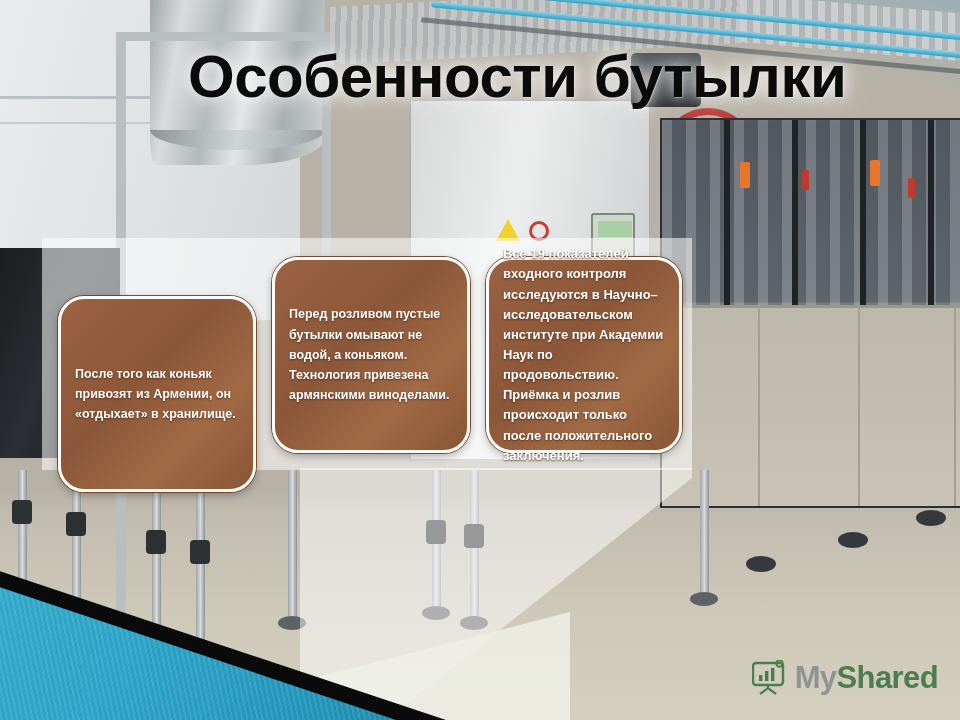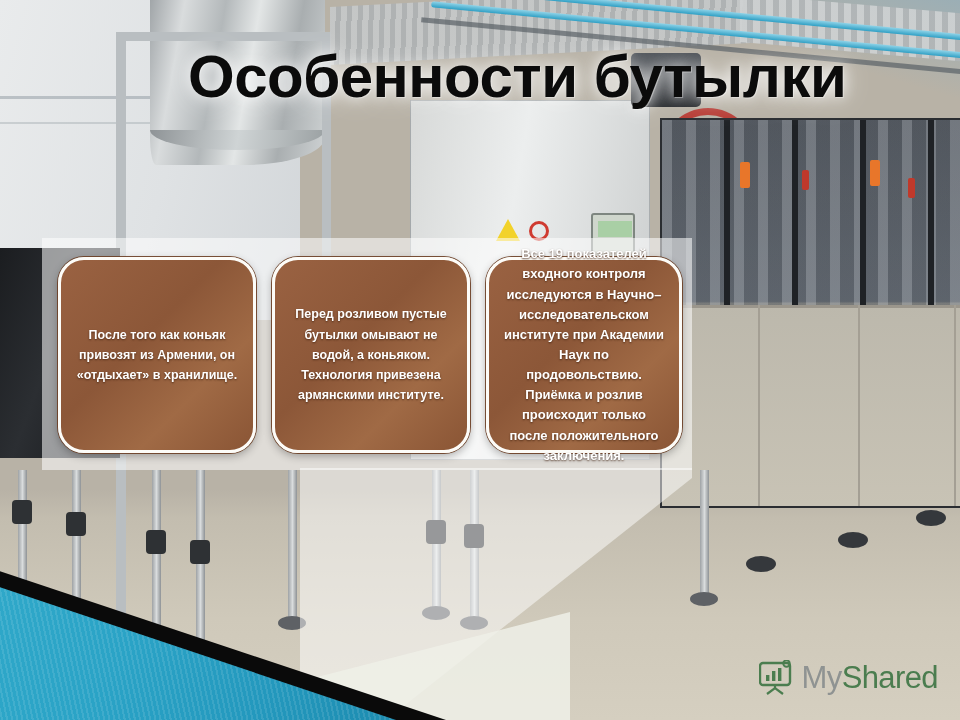--- a/index.html
+++ b/index.html
@@ -213,25 +213,25 @@
       0 3px 9px rgba(0,0,0,.30);
     display:flex;
     align-items:center;
     justify-content:center;
     padding:10px 14px;
   }
   .cbox .ctext {
     color:#ffffff;
     font-size:12.5px;
     line-height:1.62;
-    text-align:center;
+    text-align:left;
     font-weight:bold;
     text-shadow: 0 1px 2px rgba(60,30,12,.75);
   }
-  .cbox.b1 { left:0px;   width:198px; }
+  .cbox.b1 { left:0px;   width:198px;margin-top:39px; }
   .cbox.b2 { left:214px; width:198px; }
   .cbox.b3 { left:428px; width:196px; }
   .cbox.b3 .ctext { font-size:13px; line-height:1.55; }
 
   
   .wedge-black {
     position:absolute; left:-4px; bottom:0;
     width:450px; height:150px;
     background:#0a0a0a;
     clip-path: polygon(0 0, 100% 100%, 0 100%);
@@ -251,21 +251,21 @@
     clip-path: polygon(100% 100%, 0 100%, 100% 0);
   }
 
   
   .logo {
     position:absolute;
     right:22px; bottom:24px;
     display:flex; align-items:center; gap:9px;
   }
   .logo-icon { width:34px; height:36px; }
-  .logo-text { font-size:31px; font-weight:normal; letter-spacing:-0.6px; }
+  .logo-text { font-size:31px; font-weight:bold; letter-spacing:-0.6px; }
   .logo-my { color:#8f9392; }
   .logo-shared { color:#4b7d4f; }
 </style>
 </head>
 <body>
 
 <div class="slide">
 
   <div class="photo">
     <div class="wall-left"></div>
@@ -346,21 +346,21 @@
   <div class="overlay-band"></div>
   <div class="overlay-wedge"></div>
 
   <h1 class="title">Особенности бутылки</h1>
 
   <div class="boxes">
     <div class="cbox b1">
       <span class="ctext">После того как коньяк привозят из Армении, он «отдыхает» в хранилище.</span>
     </div>
     <div class="cbox b2">
-      <span class="ctext">Перед розливом пустые бутылки омывают не водой, а коньяком. Технология привезена армянскими институте.</span>
+      <span class="ctext">Перед розливом пустые бутылки омывают не водой, а коньяком. Технология привезена армянскими виноделами.</span>
     </div>
     <div class="cbox b3">
       <span class="ctext">Все 19 показателей входного контроля исследуются в Научно–исследовательском институте при Академии Наук по продовольствию. Приёмка и розлив происходит только после положительного заключения.</span>
     </div>
   </div>
 
   <div class="wedge-edge-light"></div>
   <div class="wedge-black"></div>
   <div class="wedge-teal"></div>
 

